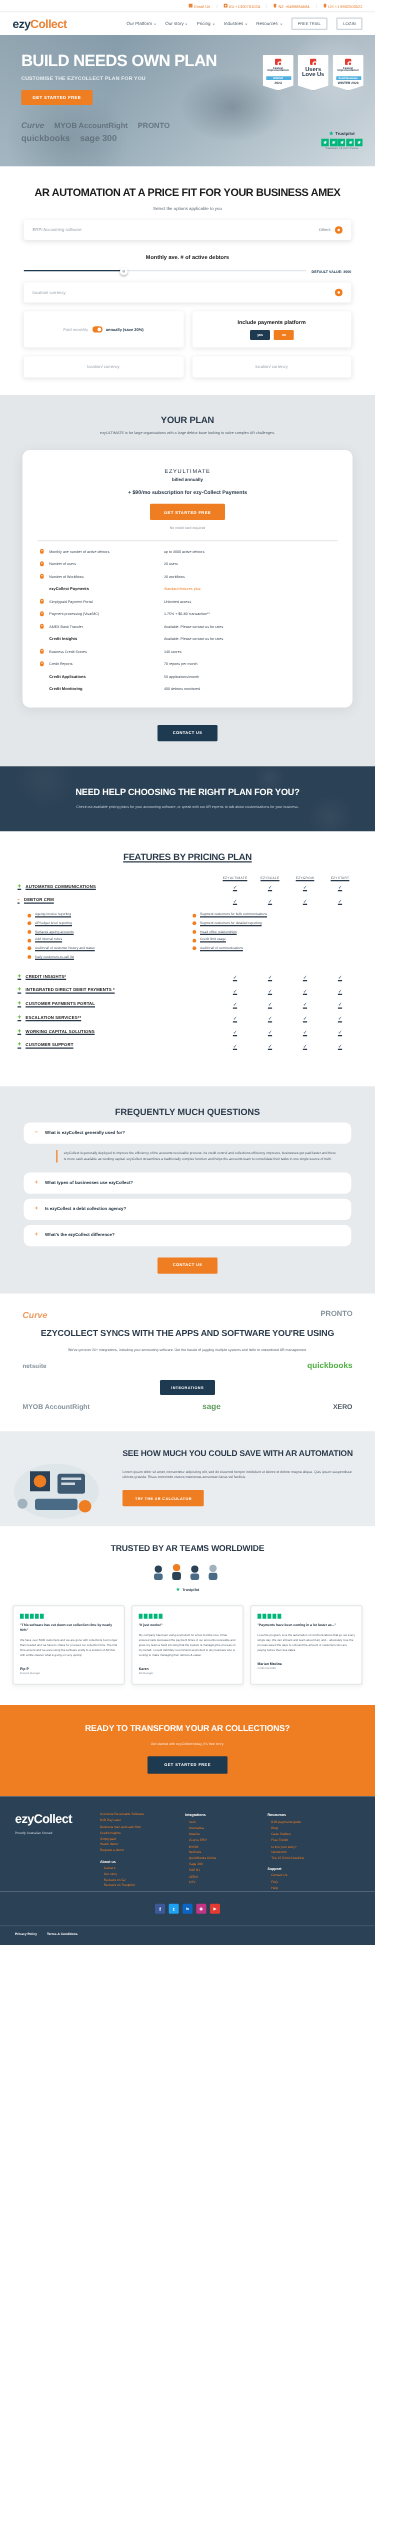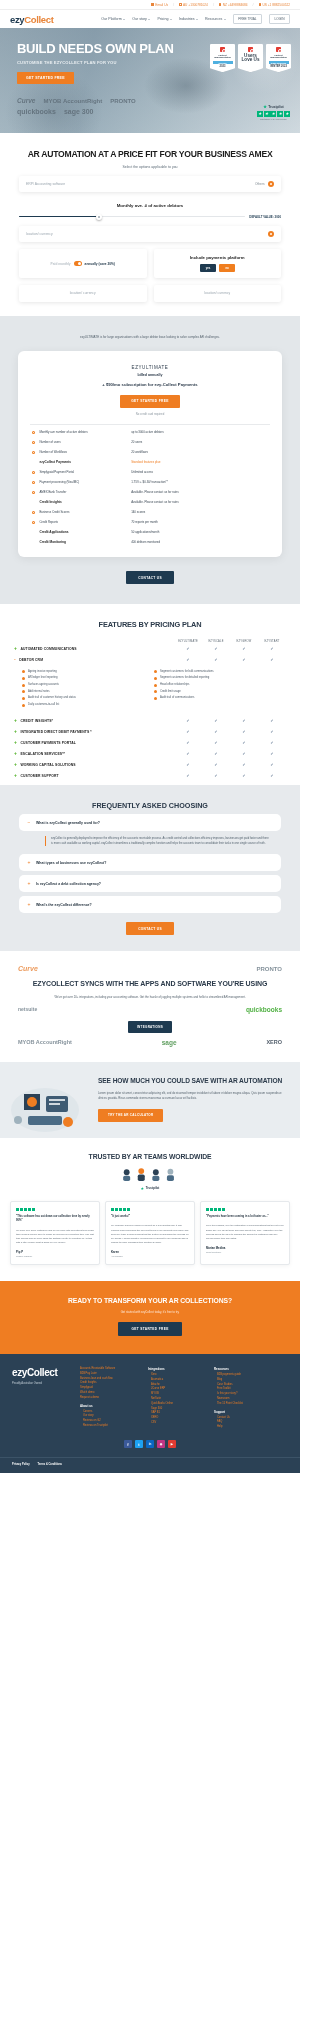--- a/index.html
+++ b/index.html
@@ -137,21 +137,21 @@
   .need { position:relative; background:#2b4155; padding:16px 20px 17px; text-align:center; overflow:hidden; }
   .need:before{content:"";position:absolute;inset:0;
     background:
       radial-gradient(circle 34px at 12% 20%, rgba(255,255,255,.045), transparent 70%),
       radial-gradient(circle 26px at 88% 78%, rgba(255,255,255,.05), transparent 70%),
       radial-gradient(circle 18px at 72% 18%, rgba(255,255,255,.05), transparent 70%);}
   .need-h { position:relative; color:#fff; font-size:7.2px; font-weight:800; letter-spacing:-.1px; }
   .need-p { position:relative; color:#c3cfd8; font-size:2.9px; margin-top:5px; line-height:1.7; padding:0 14px; }
 
   
-  .feat { background:#fff; padding:16px 0 4px; }
+  .feat { background:#fff; padding:16px 0 27px;text-decoration:underline; }
   .feat-h { text-align:center; font-size:7.4px; font-weight:800; letter-spacing:-.15px; }
   .cols { display:flex; margin:11px 14px 0; }
   .cols .spacer { flex:1; }
   .colhead { width:28px; text-align:center; font-size:2.6px; color:#5a6670; letter-spacing:.2px; }
   .trow { display:flex; align-items:center; margin:0 14px; min-height:11px; }
   .tlbl { flex:1; display:flex; align-items:center; gap:3.5px; }
   .pm { font-size:5px; line-height:1; font-weight:700; }
   .pm.plus { color:#4caf22; } .pm.minus { color:#ef7d22; }
   .tname { font-size:3.4px; font-weight:800; letter-spacing:.1px; color:#1c1c1c; }
   .cell { width:28px; text-align:center; color:#2b4a6e; font-size:4px; }
@@ -372,20 +372,21 @@
       <div class="card2">
           <span class="plain">location/ currency</span>
         </div>
       <div class="card2">
           <span class="plain">location/ currency</span>
         </div>
     </div>
   </div>
 
   <div class="planwrap">
+    <div class="plan-h">YOUR PLAN</div>
     <div class="plan-sub">ezyULTIMATE is for large organisations with a large debtor base looking to solve complex AR challenges.</div>
     <div class="pcard">
       <div class="ptier">EZYULTIMATE</div>
       <div class="pbill">billed annually</div>
       <div class="paddon">+ $90/mo subscription for ezy-Collect Payments</div>
       <div class="pbtn">GET STARTED FREE</div>
       <div class="pnote">No credit card required</div>
       <div class="hr"></div>
       <div id="plan-rows">
           <div class="frow">
@@ -446,20 +447,24 @@
           <div class="frow">
             <span style="width:3.4px;flex:none"></span>
             <span class="fname fhead">Credit Monitoring</span>
             <span class="fval ">400 debtors monitored</span>
           </div>
         </div>
     </div>
     <div class="contact-btn">CONTACT US</div>
   </div>
 
+  <div class="need">
+    <div class="need-h">NEED HELP CHOOSING THE RIGHT PLAN FOR YOU?</div>
+    <div class="need-p">Check out available pricing plans for your accounting software, or speak with our AR experts to talk about customisations for your business.</div>
+  </div>
 
   <div class="feat">
     <div class="feat-h">FEATURES BY PRICING PLAN</div>
     <div class="cols">
       <span class="spacer"></span>
       <span class="colhead">EZYULTIMATE</span>
       <span class="colhead">EZYSCALE</span>
       <span class="colhead">EZYGROW</span>
       <span class="colhead">EZYSTART</span>
     </div>
@@ -587,21 +592,21 @@
           </span>
           <span class="cell">✓</span>
           <span class="cell">✓</span>
           <span class="cell">✓</span>
           <span class="cell">✓</span>
         </div>
       </div>
   </div>
 
   <div class="faq">
-    <div class="faq-h">FREQUENTLY ASKED CHOOSING</div>
+    <div class="faq-h">FREQUENTLY MUCH QUESTIONS</div>
     <div id="faq-items">
         <div class="qa">
           <div class="qbar">
             <span class="qsign">−</span>
             <span class="qtxt">What is ezyCollect generally used for?</span>
           </div>
           <div class="ans">ezyCollect is generally deployed to improve the efficiency of the accounts receivable process. As credit control and collections efficiency improves, businesses get paid faster and there is more cash available as working capital. ezyCollect streamlines a traditionally complex function and helps the accounts team to consolidate their tasks in one single source of truth.</div>
         </div>
         <div class="qa">
           <div class="qbar">

